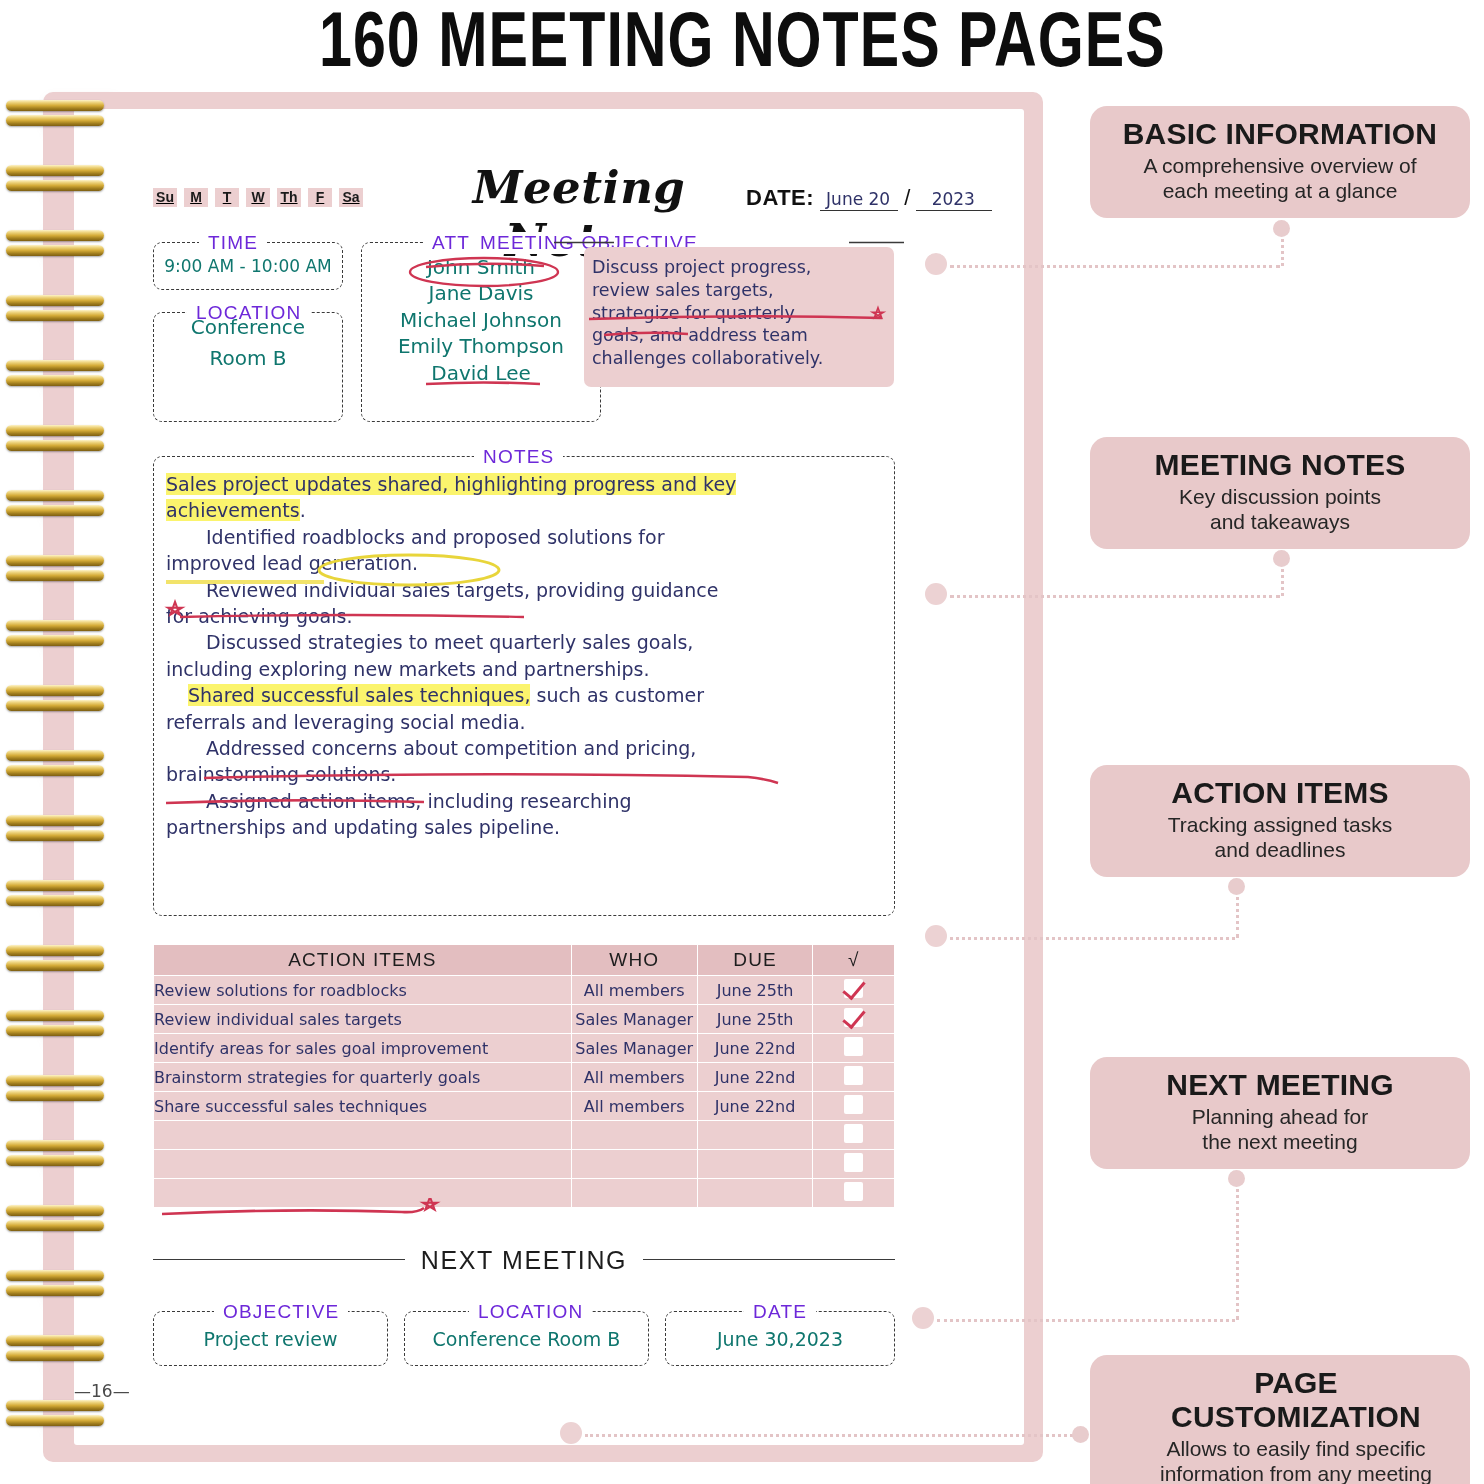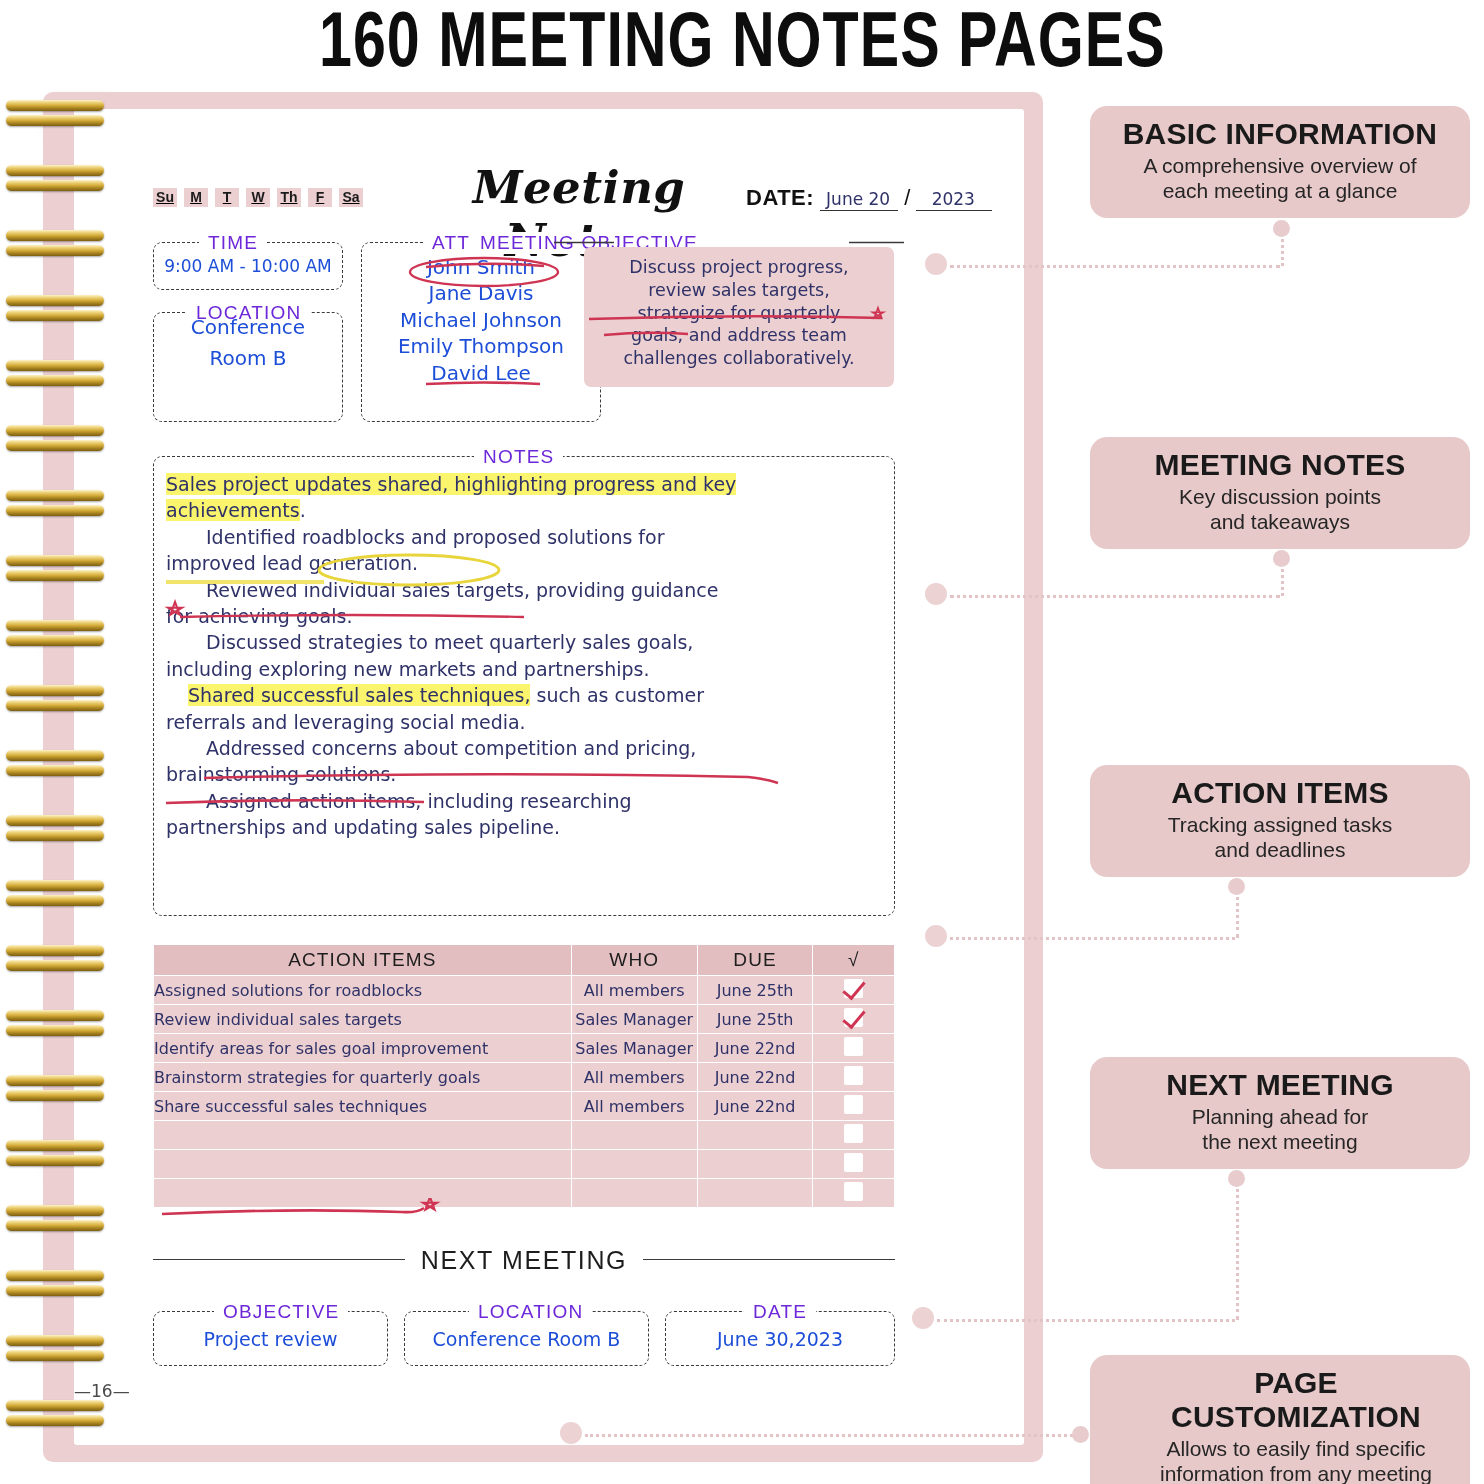--- a/index.html
+++ b/index.html
@@ -53,21 +53,21 @@
   .ring .bar.b1{top:0;}
   .ring .bar.b2{top:15px;}
   .ring .shadow{
     position:absolute;left:40px;top:-3px;width:72px;height:40px;
     background:rgba(120,90,90,.16);filter:blur(4px);border-radius:8px;z-index:-1;
   }
 
   
   #content{position:absolute;left:0;top:0;width:950px;height:1336px;}
 
-  .hand{ font-family:"DejaVu Sans", sans-serif; color:#1d4ed8; }
+  .hand{ font-family:"DejaVu Sans", sans-serif; color:#0f766e; }
 
   
   #weekdays{position:absolute;left:79px;top:79px;display:flex;gap:7px;text-decoration:underline;}
   #weekdays span{
     display:inline-block;min-width:20px;height:19px;line-height:19px;text-align:center;
     background:#eccfd0;color:#1a1a1a;font-size:14px;font-weight:bold;padding:0 2px;
     font-family:"Liberation Sans", sans-serif;
   }
 
   
@@ -104,21 +104,21 @@
   #att-label{left:349px;top:123px;}
   #att-list{position:absolute;left:287px;top:145px;width:240px;text-align:center;}
   #att-list .n{font-size:20px;line-height:1.32;position:relative;display:inline-block;padding:0 5px;}
   #att-list .row{line-height:1.32;}
 
   #obj-label{left:397px;top:123px;}
   #obj-box{
     position:absolute;left:510px;top:138px;width:310px;height:140px;
     background:#eccfd0;border-radius:7px;padding:9px 8px;box-sizing:border-box;
   }
-  #obj-box .t{font-size:17.5px;line-height:1.30;text-align:center;color:#2f3268;font-family:"DejaVu Sans",sans-serif;}
+  #obj-box .t{font-size:17.5px;line-height:1.30;text-align:left;color:#2f3268;font-family:"DejaVu Sans",sans-serif;}
 
   
   #notes-box{left:79px;top:347px;width:742px;height:460px;}
   #notes-label{left:400px;top:337px;}
   #notes-text{
     position:absolute;left:92px;top:362px;width:718px;
     font-family:"DejaVu Sans",sans-serif;color:#2f3268;font-size:19px;line-height:1.39;
   }
   #notes-text p{margin:0;}
   .ind{display:inline-block;width:40px;}
@@ -331,21 +331,21 @@
         <thead>
           <tr>
             <th class="c-task">ACTION ITEMS</th>
             <th class="c-who">WHO</th>
             <th class="c-due">DUE</th>
             <th class="c-chk">√</th>
           </tr>
         </thead>
         <tbody id="tbl-body">
             <tr>
-              <td class="c-task">Assigned solutions for roadblocks</td>
+              <td class="c-task">Review solutions for roadblocks</td>
               <td class="c-who">All members</td>
               <td class="c-due">June 25th</td>
               <td class="c-chk"><span class="cbox done"></span></td>
             </tr>
             <tr>
               <td class="c-task">Review individual sales targets</td>
               <td class="c-who">Sales Manager</td>
               <td class="c-due">June 25th</td>
               <td class="c-chk"><span class="cbox done"></span></td>
             </tr>

